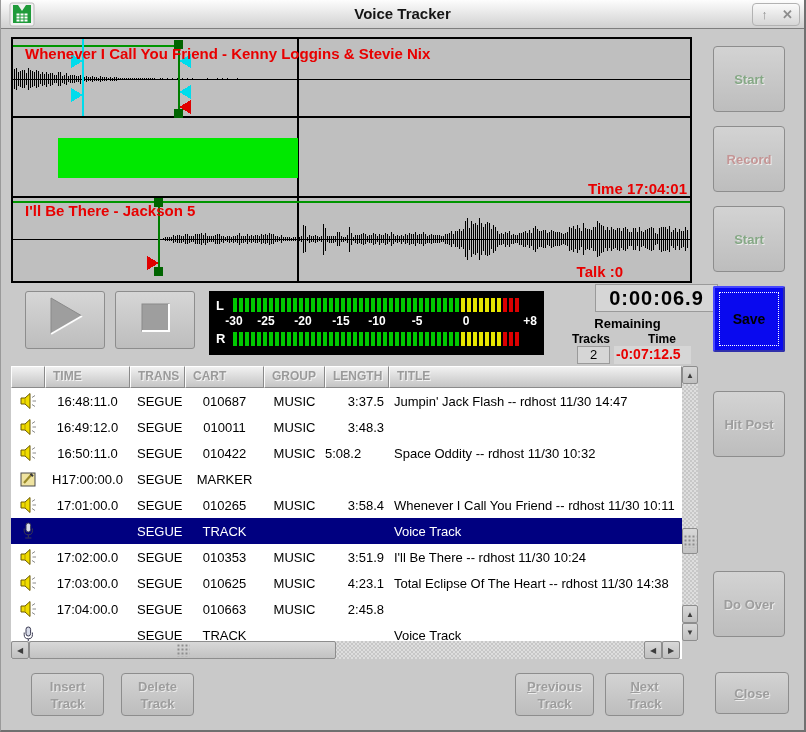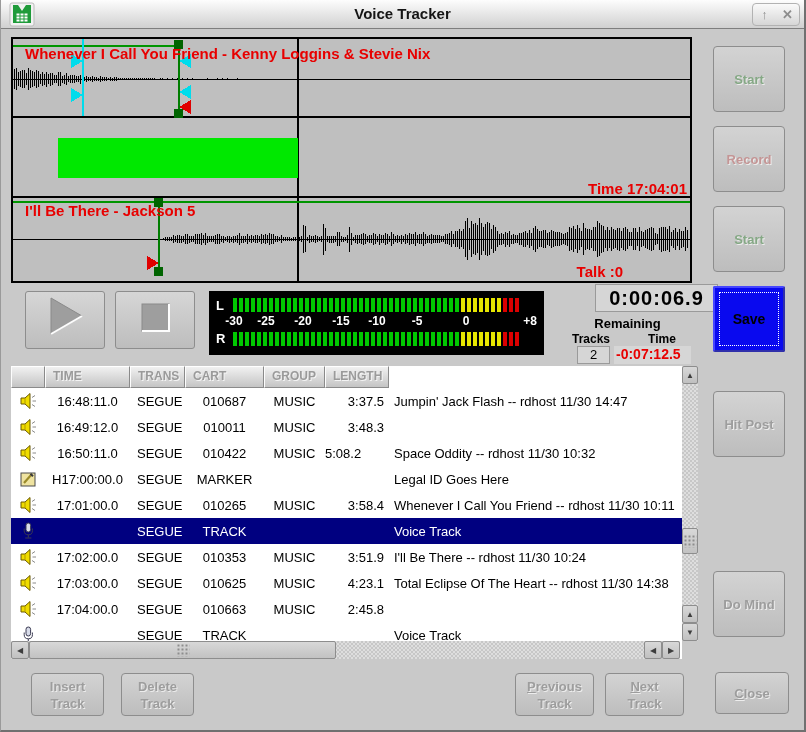--- a/index.html
+++ b/index.html
@@ -282,20 +282,21 @@
 <div class="rtime-box">-0:07:12.5</div>
 
 <div class="log">
   <div class="log-header" id="logHeader">
       <div class="hcell" style="width: 34px;"></div>
       <div class="hcell" style="width: 85px;">TIME</div>
       <div class="hcell" style="width: 55px;">TRANS</div>
       <div class="hcell" style="width: 79px;">CART</div>
       <div class="hcell" style="width: 61px;">GROUP</div>
       <div class="hcell" style="width: 64px;">LENGTH</div>
+      <div class="hcell" style="width: 293px;">TITLE</div>
     </div>
   <div class="log-body" id="logBody">
       <div class="row">
         <div class="cell icell" style="width: 34px;">
           <svg width="20" height="20" viewBox="0 0 20 20">
             <path d="M3,7 L7,7 L12,2.5 L12,17.5 L7,13 L3,13 Z" fill="#f0dc00" stroke="#6b5900"></path>
             <line x1="7" y1="7" x2="7" y2="13" stroke="#b09a00"></line>
             <line x1="14" y1="6.5" x2="17" y2="4.5" stroke="#8a8a8a"></line>
             <line x1="14.5" y1="10" x2="18" y2="10" stroke="#8a8a8a"></line>
             <line x1="14" y1="13.5" x2="17" y2="15.5" stroke="#8a8a8a"></line>
@@ -347,21 +348,20 @@
             <rect x="3" y="4" width="14" height="13" fill="#efe3a0" stroke="#4a4a4a"></rect>
             <line x1="6" y1="14" x2="13.5" y2="5.5" stroke="#9a8a2a" stroke-width="2.2"></line>
             <line x1="12.5" y1="4.8" x2="15" y2="7.2" stroke="#3a3a3a" stroke-width="2"></line>
           </svg>
         </div>
         <div class="cell" style="width: 85px; text-align: center;">H17:00:00.0</div>
         <div class="cell" style="width: 55px; text-align: left; padding-left: 7px;">SEGUE</div>
         <div class="cell" style="width: 79px; text-align: center;">MARKER</div>
         <div class="cell" style="width: 61px; text-align: center;"></div>
         <div class="cell" style="width: 64px; text-align: right; padding-right: 5px;"></div>
-        <div class="cell" style="width: 293px; text-align: left; padding-left: 5px;">Legal ID Goes Here</div>
       </div>
       <div class="row">
         <div class="cell icell" style="width: 34px;">
           <svg width="20" height="20" viewBox="0 0 20 20">
             <path d="M3,7 L7,7 L12,2.5 L12,17.5 L7,13 L3,13 Z" fill="#f0dc00" stroke="#6b5900"></path>
             <line x1="7" y1="7" x2="7" y2="13" stroke="#b09a00"></line>
             <line x1="14" y1="6.5" x2="17" y2="4.5" stroke="#8a8a8a"></line>
             <line x1="14.5" y1="10" x2="18" y2="10" stroke="#8a8a8a"></line>
             <line x1="14" y1="13.5" x2="17" y2="15.5" stroke="#8a8a8a"></line>
           </svg>
@@ -485,21 +485,21 @@
 <div class="cmd green" style="left:712px;top:206px;width:72px;height:66px">
     <span>Start</span>
   </div>
 <div class="save-btn">
     <span>Save</span>
   </div>
 <div class="cmd" style="left:712px;top:391px;width:72px;height:66px">
     <span>Hit Post</span>
   </div>
 <div class="cmd" style="left:712px;top:571px;width:72px;height:66px">
-    <span>Do Mind</span>
+    <span>Do Over</span>
   </div>
 <div class="cmd" style="left:714px;top:672px;width:74px;height:42px">
   <span><u>C</u><span>lose</span></span>
 </div>
 
 <div class="cmd" style="left:30px;top:673px;width:73px;height:43px">
   <span>Insert</span>
   <span>Track</span>
 </div>
 <div class="cmd" style="left:120px;top:673px;width:73px;height:43px">

